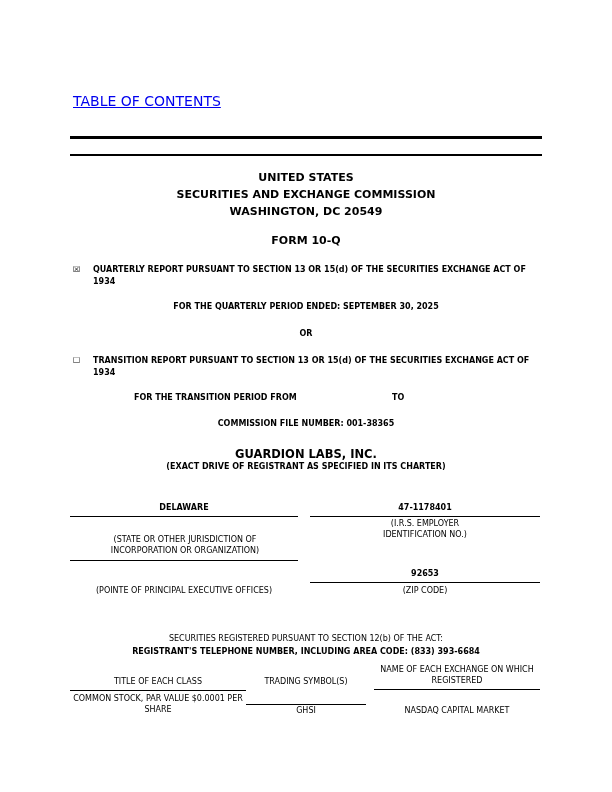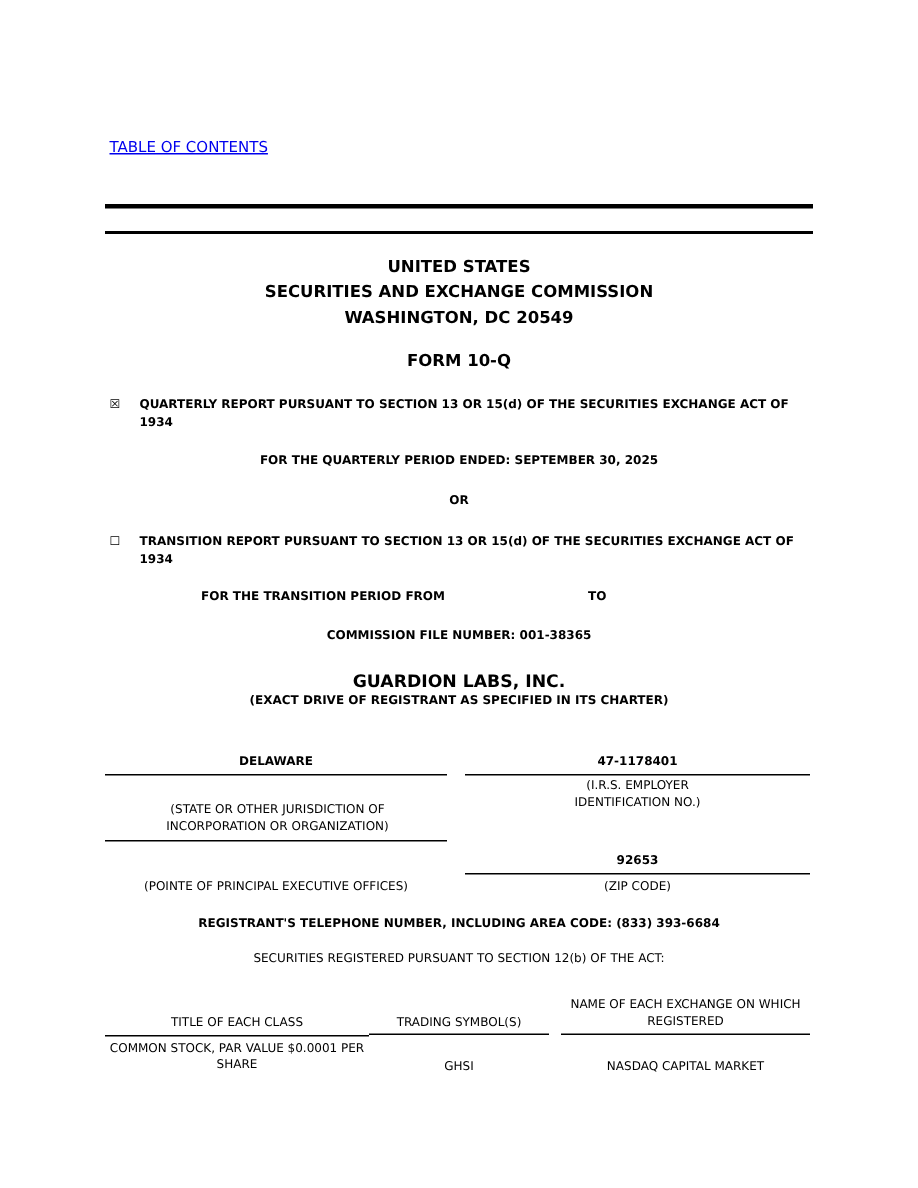--- a/index.html
+++ b/index.html
@@ -1,18 +1,18 @@
 <!DOCTYPE html>
 <html><head>
 <meta charset="utf-8">
 <style>
   html, body { margin: 0; padding: 0; background: #ffffff; }
   body { width: 612px; height: 792px; position: relative; overflow: hidden;
          font-family: "DejaVu Sans", sans-serif; color: #000; }
-  .toc-link { position: absolute; left: 73px; top: 93px; font-size: 10px;
+  .toc-link { position: absolute; left: 73px; top: 93px; font-size: 14px;
               color: #0000ee; text-decoration: underline; cursor: pointer; }
   .rule-thick { position: absolute; left: 70px; width: 472px; top: 136px; height: 3px; background: #000; }
   .rule-thin { position: absolute; left: 70px; width: 472px; top: 154px; height: 1.5px; background: #000; }
   .center { position: absolute; left: 70px; width: 472px; text-align: center; }
   .b { font-weight: bold; }
   .h1 { font-size: 11px; line-height: 17px; font-weight: bold; top: 169px; }
   .form { font-size: 11px; font-weight: bold; top: 234px; }
   .checkrow { position: absolute; left: 73px; width: 470px; font-size: 8px; font-weight: bold; line-height: 12px; }
   .checkrow .box { position: absolute; left: 0; top: 0; }
   .checkrow .txt { margin-left: 20px; display: block; }
@@ -62,22 +62,22 @@
 <div class="col b ul" style="left:310px; width:230px; top:502px; padding-bottom:3px;">47-1178401</div>
 <div class="col" style="left:365px; width:120px; top:518px;">(I.R.S. EMPLOYER IDENTIFICATION NO.)</div>
 
 <div class="col b ul" style="left:70px; width:228px; top:557px; padding-bottom:3px;">
 </div>
 <div class="col" style="left:70px; width:228px; top:585px;">(POINTE OF PRINCIPAL EXECUTIVE OFFICES)</div>
 
 <div class="col b ul" style="left:310px; width:230px; top:568px; padding-bottom:3px;">92653</div>
 <div class="col" style="left:310px; width:230px; top:585px;">(ZIP CODE)</div>
 
-<div class="center b s8" style="top:611px;">REGISTRANT'S TELEPHONE NUMBER, INCLUDING AREA CODE: (833) 393-6684</div>
+<div class="center b s8" style="top:647px;">REGISTRANT'S TELEPHONE NUMBER, INCLUDING AREA CODE: (833) 393-6684</div>
 <div class="center s8" style="top:634px;">SECURITIES REGISTERED PURSUANT TO SECTION 12(b) OF THE ACT:</div>
 
 <div class="col ul" style="left:70px; width:176px; top:676px; padding-bottom:3px;">TITLE OF EACH CLASS</div>
-<div class="col ul" style="left:245px; width:122px; top:676px; padding-bottom:2px; left:246px; width:120px;">TRADING SYMBOL(S)</div>
+<div class="col ul" style="left:245px; width:122px; top:676px; padding-bottom:17px; left:246px; width:120px;">TRADING SYMBOL(S)</div>
 <div class="col ul" style="left:374px; width:166px; top:664px; padding-bottom:3px;">NAME OF EACH EXCHANGE ON WHICH REGISTERED</div>
 
 <div class="col" style="left:70px; width:176px; top:693px;">COMMON STOCK, PAR VALUE $0.0001 PER SHARE</div>
 <div class="col" style="left:246px; width:120px; top:705px;">GHSI</div>
 <div class="col" style="left:374px; width:166px; top:705px;">NASDAQ CAPITAL MARKET</div>
 
 </body></html>

